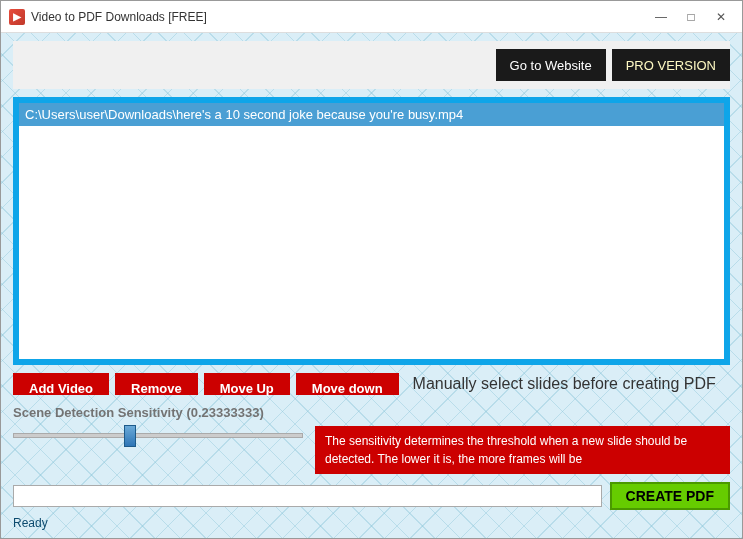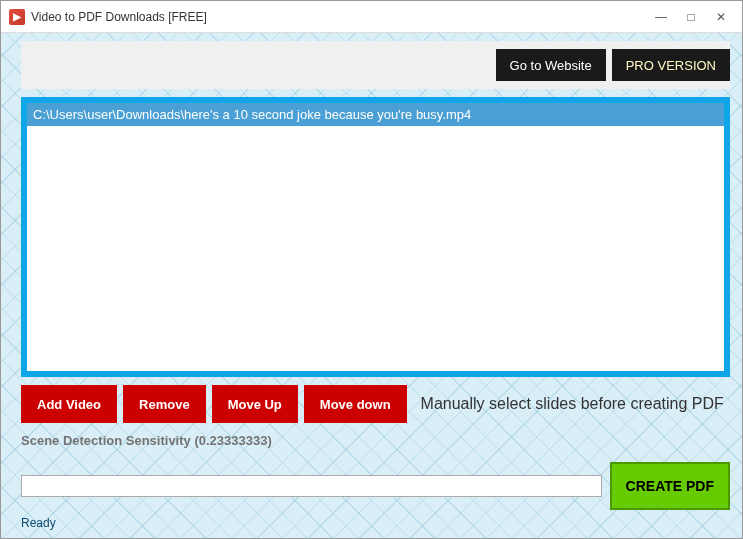--- a/index.html
+++ b/index.html
@@ -138,21 +138,21 @@
     }
 
     .btn-red {
       background: #cc0000;
       color: white;
       border: none;
       padding: 8px 16px;
       font-size: 13px;
       font-weight: bold;
       cursor: pointer;
-      height: 38px;
+      height: 22px;
     }
 
     .manually-select-text {
       color: #333;
       font-size: 16px;
       margin-left: 8px;
     }
 
     
     .scene-detection-section {
@@ -206,21 +206,21 @@
     }
 
     .btn-create-pdf {
       background: #66cc00;
       color: #000;
       border: 2px solid #4a9900;
       padding: 4px 14px;
       font-size: 14px;
       font-weight: bold;
       cursor: pointer;
-      height: 48px;
+      height: 28px;
       white-space: nowrap;
     }
 
     .status-bar {
       flex-shrink: 0;
       padding: 2px 0;
       font-size: 12px;
       color: #0c4a6e;
     }
 
@@ -245,21 +245,21 @@
           transparent 1px, transparent 18px);
       z-index: 0;
     }
 
     .content-inner {
       position: relative;
       z-index: 1;
       flex: 1;
       display: flex;
       flex-direction: column;
-      padding: 8px 12px 6px 20px;
+      padding: 8px 12px 6px 12px;
       justify-content: flex-end;
     }
 
     
     input[type=range] {
       -webkit-appearance: none;
       width: 100%;
       height: 18px;
       background: transparent;
       cursor: pointer;
@@ -313,20 +313,26 @@
       <div class="action-buttons">
         <button class="btn-red">Add Video</button>
         <button class="btn-red">Remove</button>
         <button class="btn-red">Move Up</button>
         <button class="btn-red">Move down</button>
         <span class="manually-select-text">Manually select slides before creating PDF</span>
       </div>
 
       <div class="scene-detection-section">
         <div class="scene-detection-label">Scene Detection Sensitivity (0.23333333)</div>
+        <div class="scene-detection-row">
+          <div class="slider-container">
+            <input type="range" min="0" max="100" value="40" style="width: 100%;">
+          </div>
+          <div class="sensitivity-info">The sensitivity determines the threshold when a new slide should be detected. The lower it is, the more frames will be</div>
+        </div>
       </div>
 
       <div class="bottom-row">
         <div class="progress-bar-container"></div>
         <button class="btn-create-pdf">CREATE PDF</button>
       </div>
 
       <div class="status-bar">
         <span>Ready</span>
       </div>

